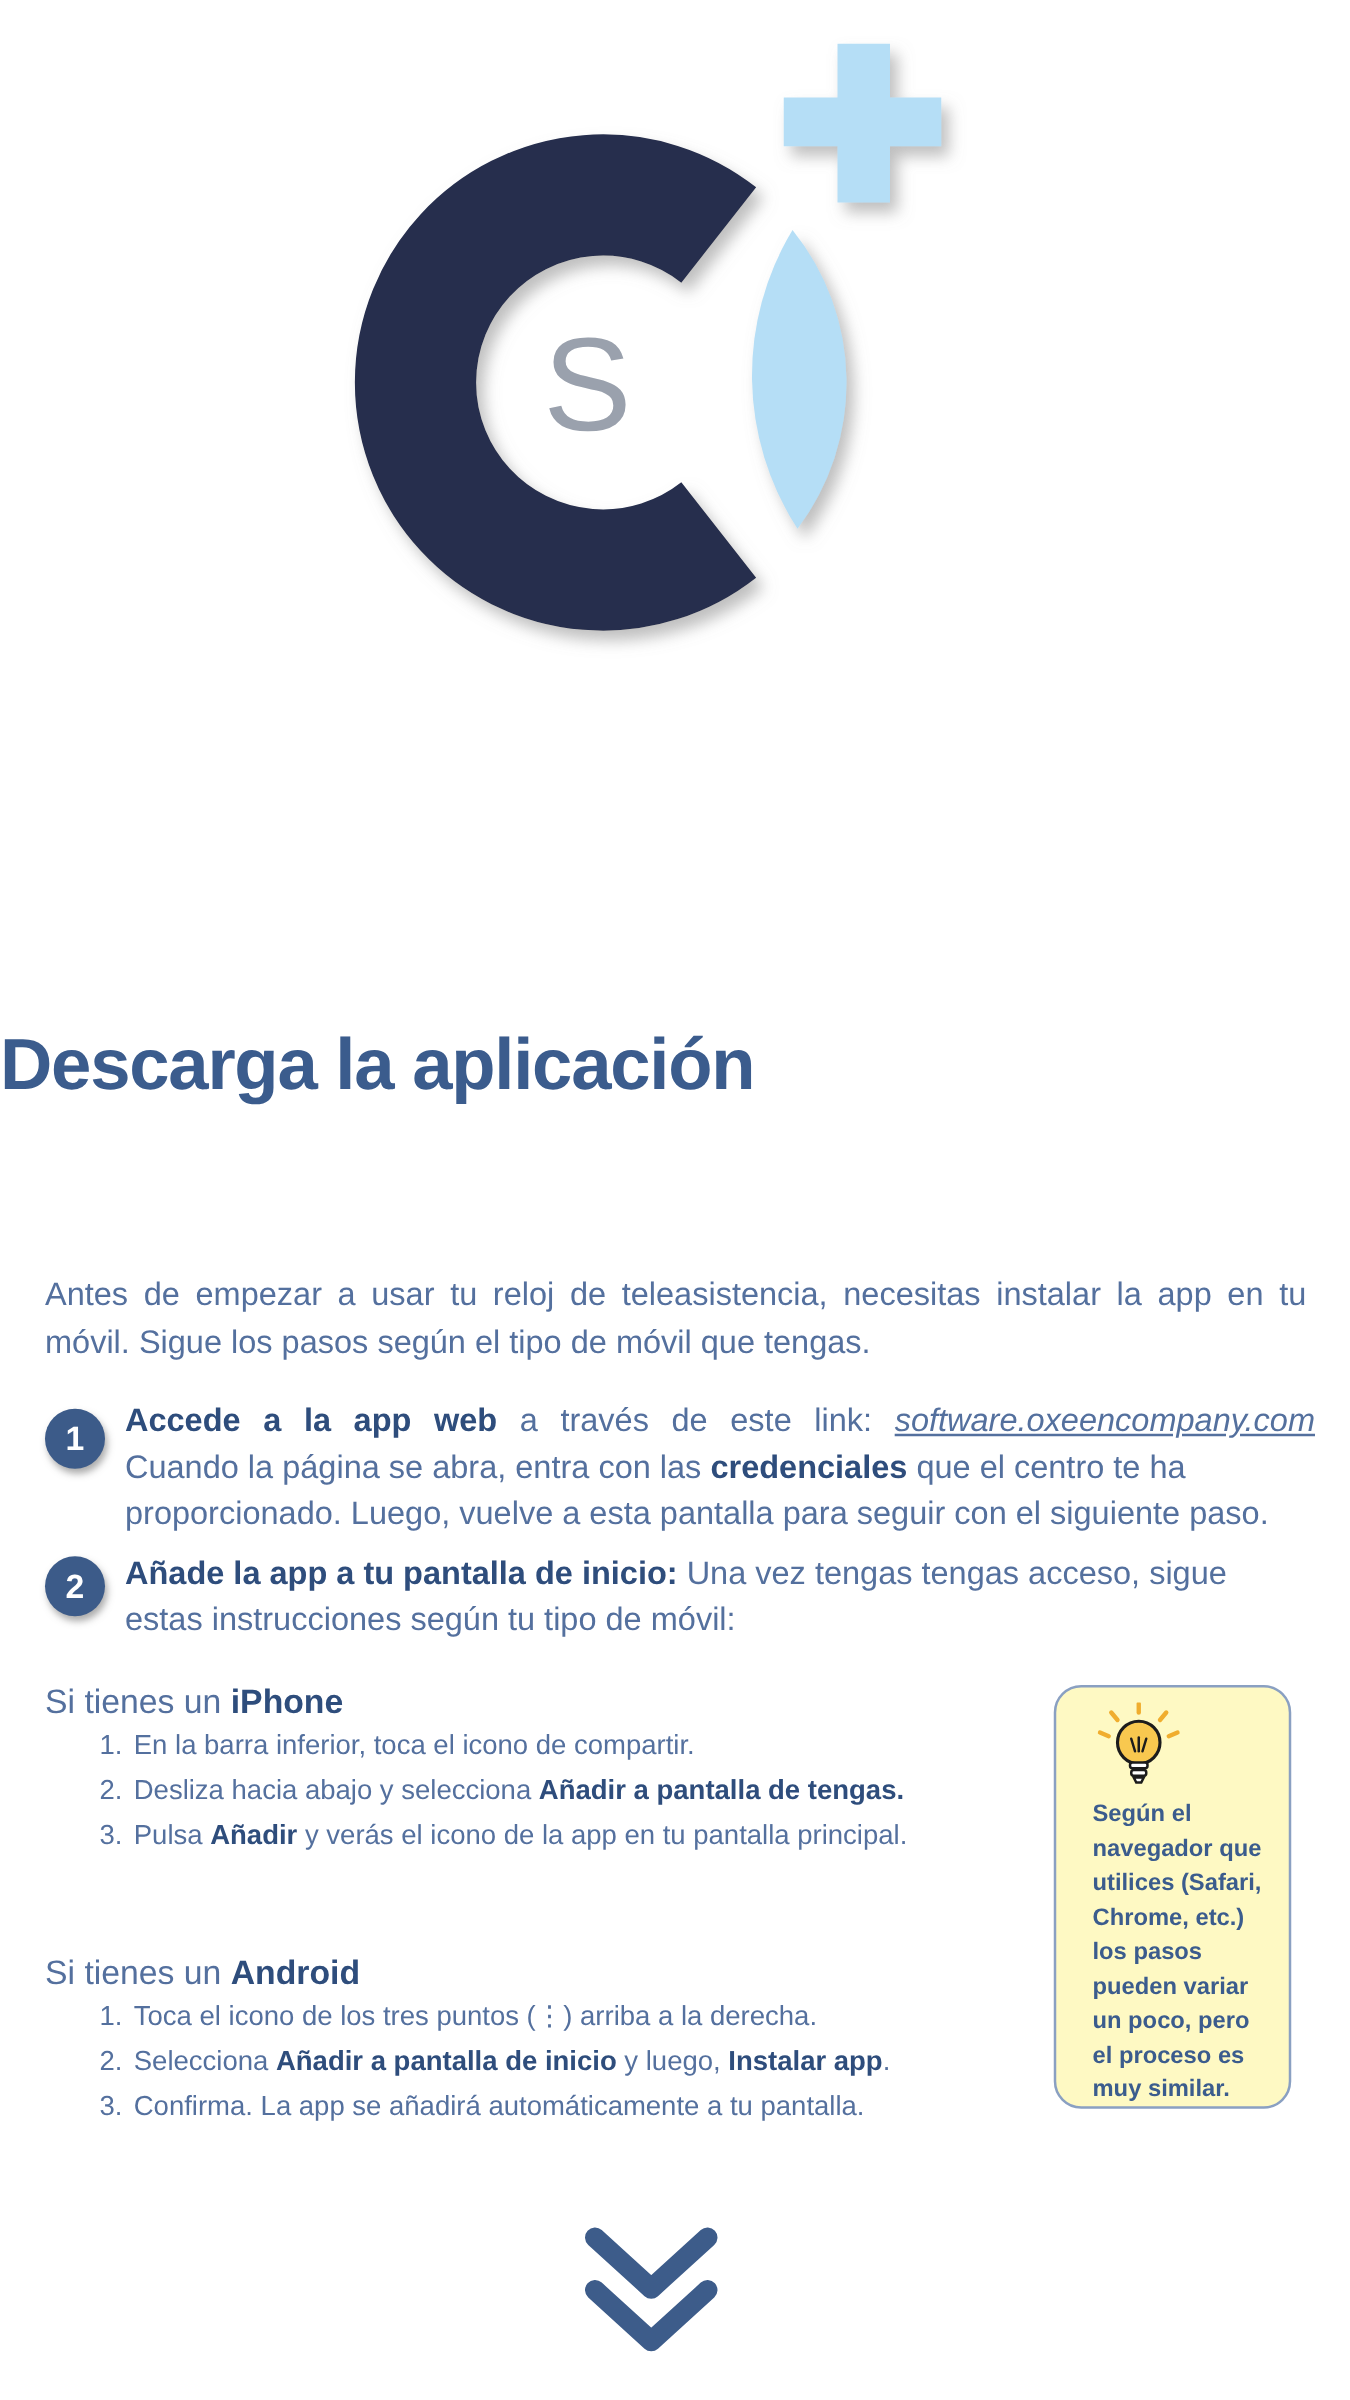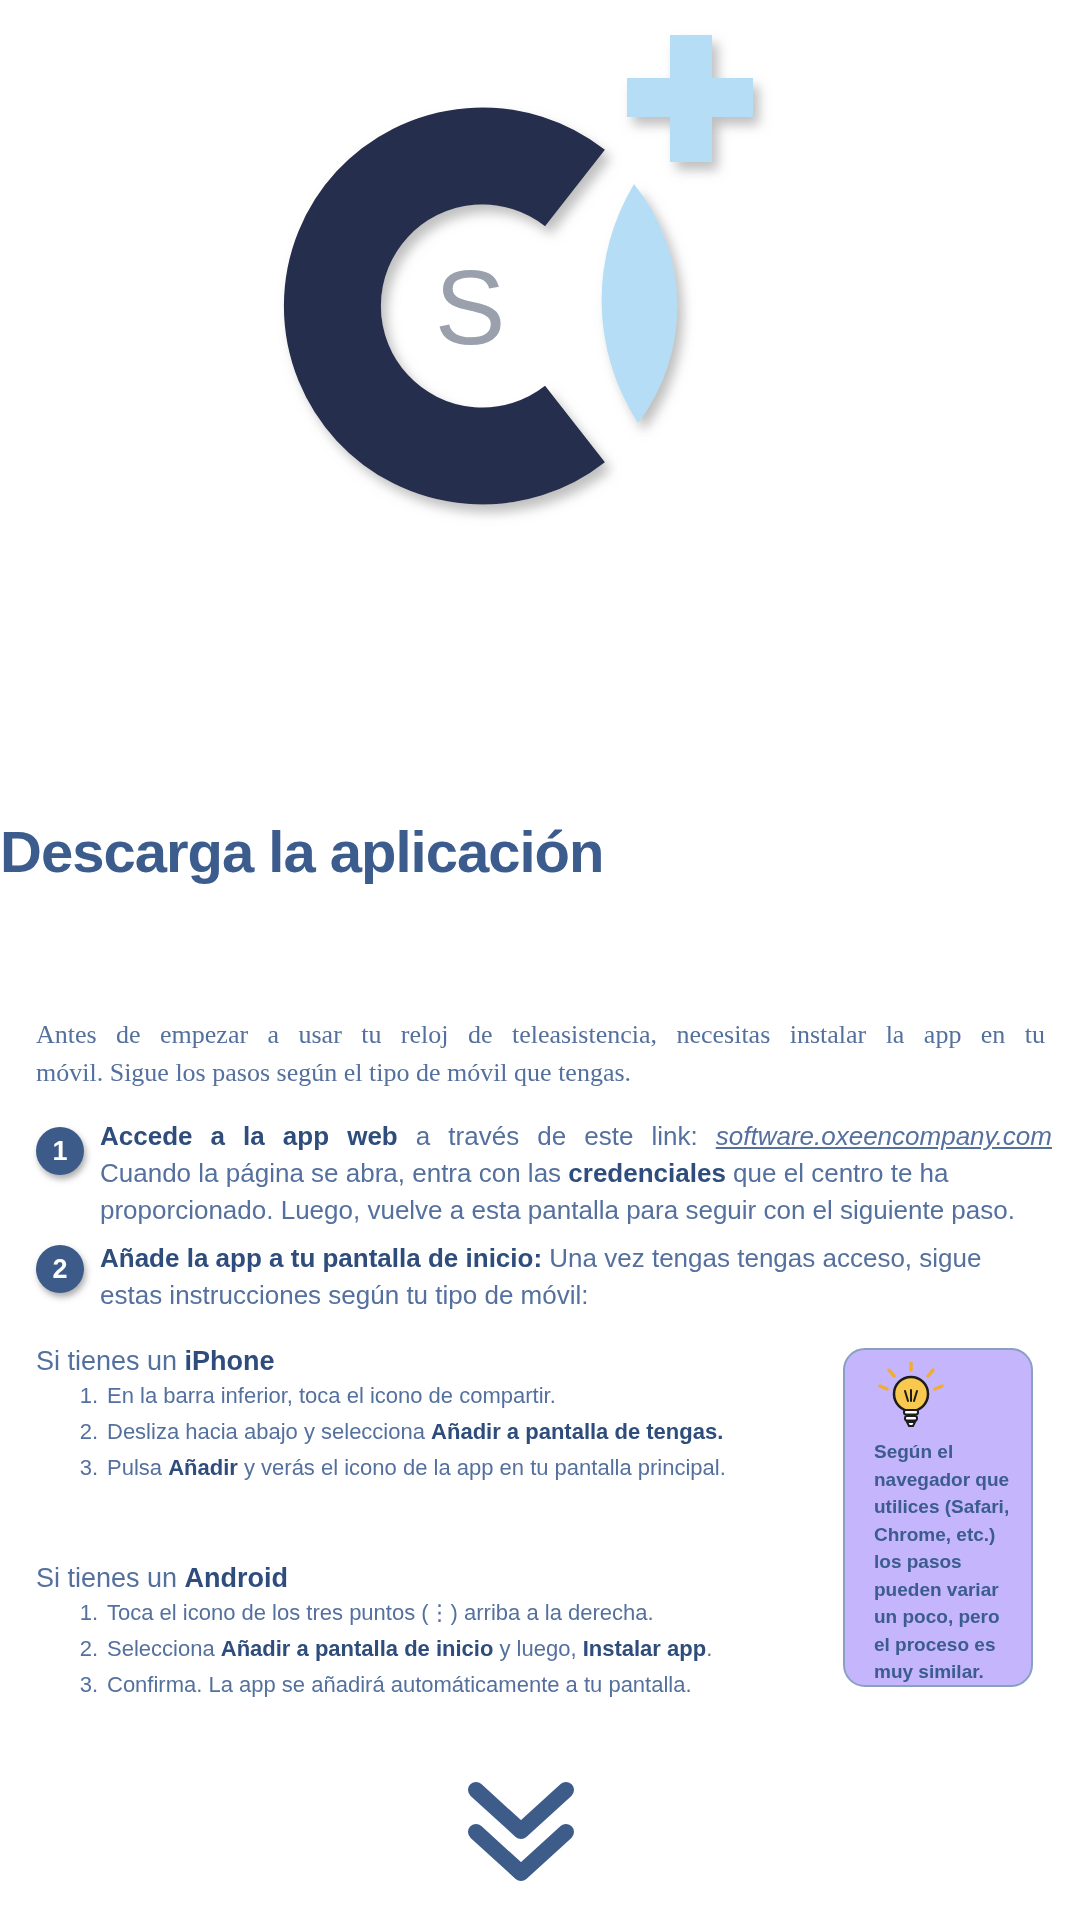--- a/index.html
+++ b/index.html
@@ -11,21 +11,21 @@
   .page{
     position:relative;width:1080px;height:1920px;background:#fff;overflow:hidden;
     font-family:"Liberation Sans",sans-serif;
   }
   .logo-svg{position:absolute;left:0;top:0;}
   .title{
     position:absolute;top:818px;left:0;width:1080px;margin:0;
     font-size:58px;font-weight:700;letter-spacing:-1px;color:var(--steel);
   }
   .intro{position:absolute;top:1016px;left:36px;width:1009px;
-         font-size:26px;line-height:38px;color:var(--body);font-family:Liberation Serif, serif;}
+         font-size:26px;line-height:38px;color:var(--body);}
   .line{white-space:nowrap;}
   .line.justify{white-space:nowrap;text-align:justify;text-align-last:justify;}
   .b{font-weight:700;color:var(--bodyBold);}
   .i{font-style:italic;}
   .link{font-style:italic;text-decoration:underline;cursor:pointer;}
   .num{display:inline-block;width:26px;text-align:right;margin-right:9px;}
   .step{position:absolute;left:36px;}
   .step .badge{
     position:absolute;left:0;width:48px;height:48px;border-radius:50%;
     background:var(--badge);color:#fff;font-weight:700;font-size:27px;
@@ -34,21 +34,21 @@
   }
   .step-text{margin-left:64px;width:952px;font-size:26px;line-height:37px;color:var(--body);}
   .step1{top:1118px;} .step1 .badge{top:9px;}
   .step2{top:1240px;} .step2 .badge{top:5px;}
   .platform{position:absolute;left:36px;color:var(--body);}
   .iphone{top:1344px;} .android{top:1561px;}
   .plat-heading{font-size:27px;line-height:34px;}
   .list .line{padding-left:36px;font-size:22px;line-height:36px;}
   .tipbox{
     position:absolute;left:843px;top:1348px;width:190px;height:339px;box-sizing:border-box;
-    border:2px solid var(--tipBorder);border-radius:22px;background:#c4b5fd;
+    border:2px solid var(--tipBorder);border-radius:22px;background:#fef9c3;
   }
   .bulb-svg{position:absolute;left:30px;top:12px;}
   .tip-text{position:absolute;left:29px;top:88px;font-size:19px;font-weight:700;
             line-height:27.5px;color:var(--steel);}
   .chevrons{position:absolute;left:467px;top:1781px;}
 </style>
 </head>
 <body>
 
 <div class="page">

